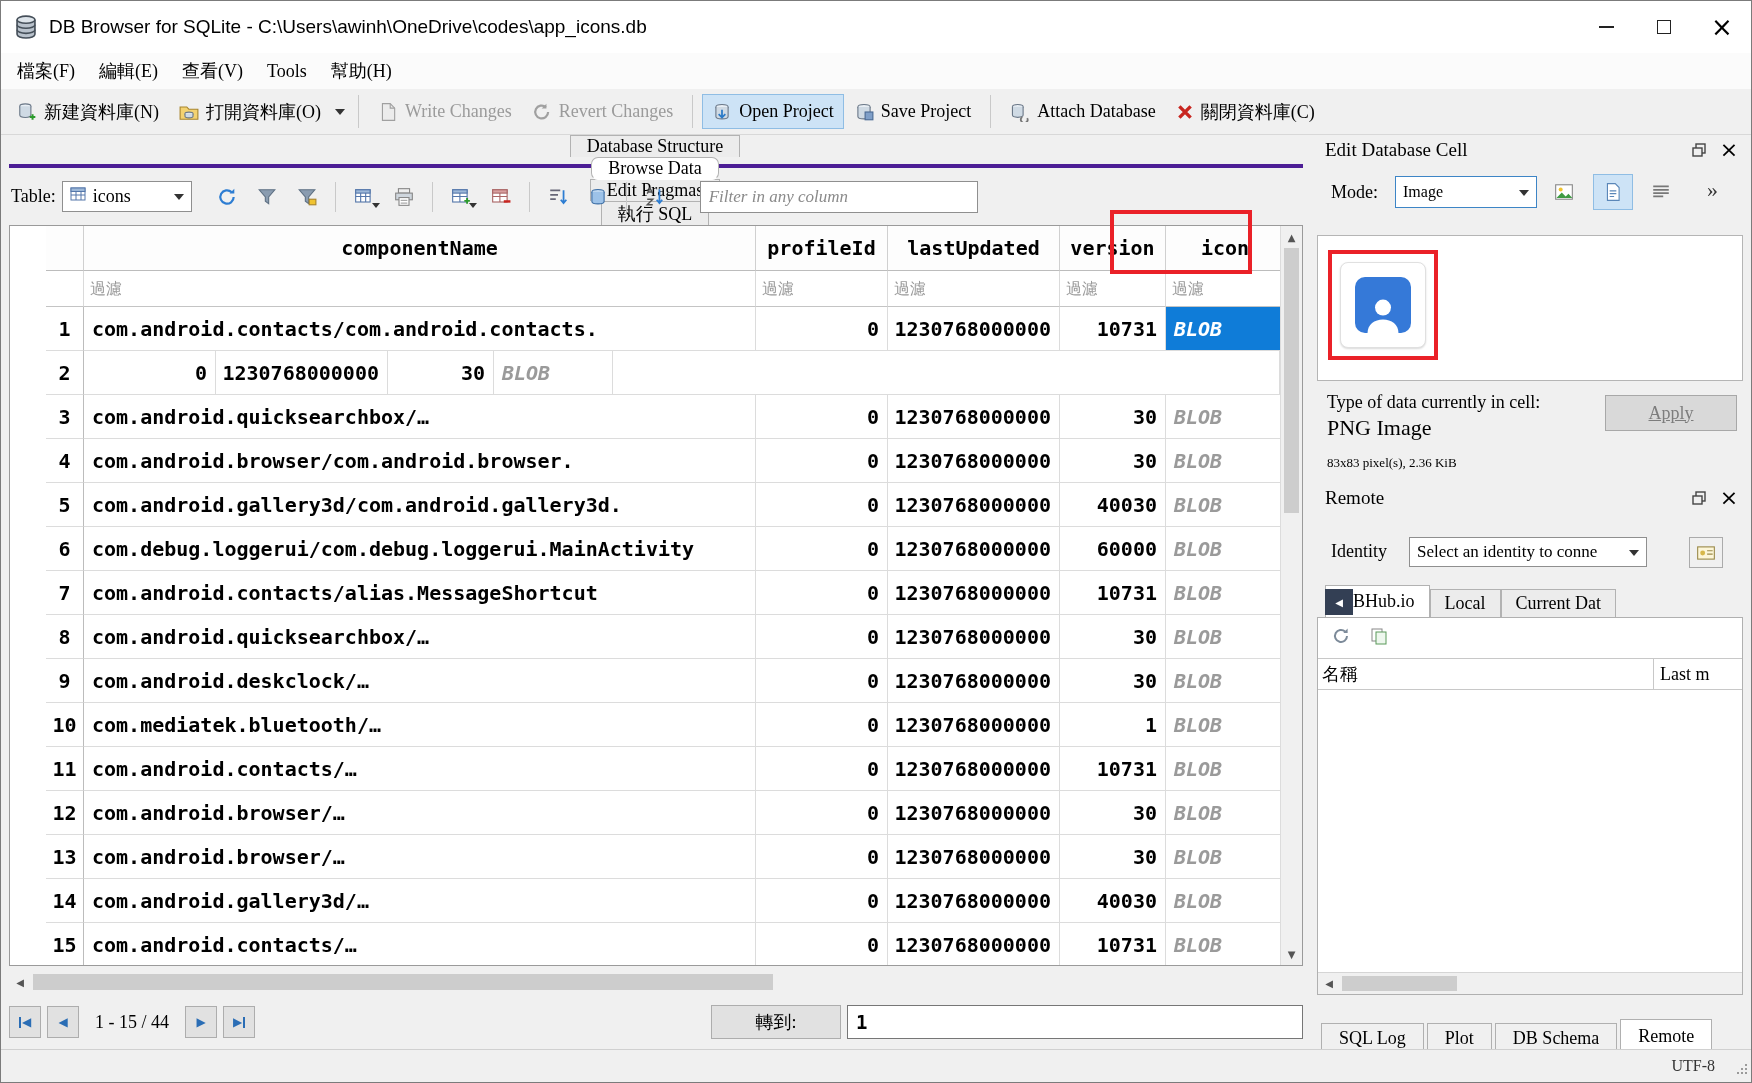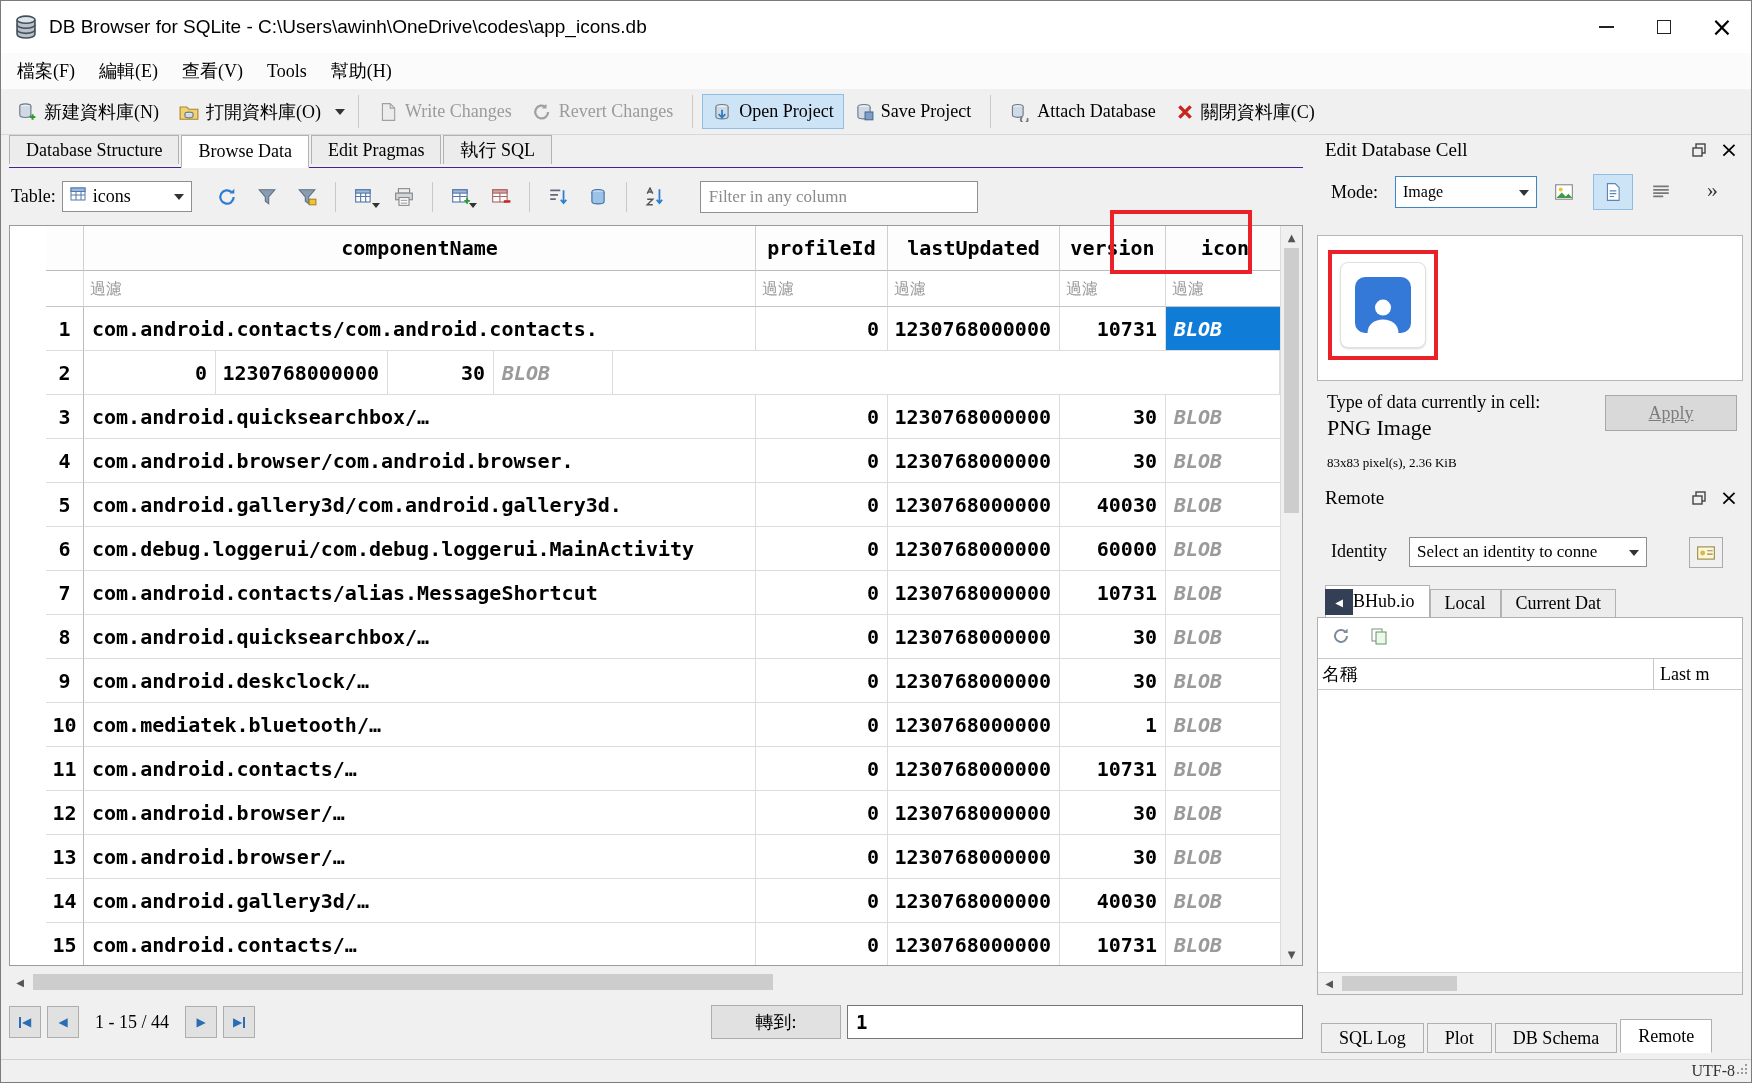--- a/index.html
+++ b/index.html
@@ -34,40 +34,40 @@
   .caret { width:0; height:0; border:5px solid transparent; border-top:6px solid #333; margin-top:6px; }
   .tsep { width:1px; align-self:stretch; margin:6px 9px; background:#c9c9c9; }
   .ticon { display:flex; }
 
   
   .main { flex:1; position:relative; background:#f0f0f0; }
   .left { position:absolute; left:8px; top:0; width:1294px; height:100%; }
   .right { position:absolute; left:1316px; top:0; width:428px; height:100%; }
 
   
-  .tabbar { position:absolute; top:0; left:0; right:0; height:33px; display:flex; align-items:flex-start;
-            border-bottom:1px solid #4c1d95; }
+  .tabbar { position:absolute; top:0; left:0; right:0; height:33px; display:flex; align-items:center;
+            border-bottom:4px solid #4c1d95;flex-direction:column; }
   .tab { height:29px; display:flex; align-items:center; padding:0 16px; font-size:18px;
          background:#ececec; border:1px solid #b2b2b2; border-bottom:none; margin-right:2px; }
   .tab.active { height:33px; background:#fff; position:relative; z-index:2; margin-bottom:-1px;
-                border-bottom:1px solid #fff; }
+                border-bottom:1px solid #fff;border-radius:7px; }
 
   
   .browsebar { position:absolute; top:33px; left:0; right:0; height:57px; display:flex;
                align-items:center; gap:6px; padding:0 2px; font-size:18px; }
   .combo { background:#fff; border:1px solid #8f8f8f; height:31px; display:flex; align-items:center;
            padding:0 7px; gap:7px; }
   .combo .caret { margin-left:auto; border-top-color:#333; }
   .combo-icons { width:130px; }
   .ibtn { width:34px; height:34px; display:flex; align-items:center; justify-content:center; position:relative; }
   .ibtn .mini-caret { position:absolute; right:1px; bottom:2px; width:0; height:0;
                       border:4px solid transparent; border-top:5px solid #333; }
   .bsep { width:1px; height:30px; background:#c9c9c9; margin:0 5px; }
   .filter-input { width:278px; height:32px; border:1px solid #8f8f8f; background:#fff;
-                  font-family:"Liberation Serif", serif; font-size:17px; padding:0 8px; margin-left:22px; }
+                  font-family:"Liberation Serif", serif; font-size:17px; padding:0 8px; margin-left:22px;font-style:italic; }
   .filter-input::placeholder { color:#8a8a8a; opacity:1; }
 
   
   .grid { position:absolute; top:90px; left:0; width:1294px; height:741px; background:#fff;
           border:1px solid #9a9a9a; }
   .grid-inner { position:absolute; top:0; left:0; bottom:0; width:calc(100% - 22px); overflow:hidden; background:#fff;padding-left:36px; }
   .grid-row { display:flex; }
   .grid-row > * { flex-shrink:0; }
   .w0 { width:38px; } .w1 { width:672px; } .w2 { width:132px; } .w3 { width:172px; }
   .w4 { width:106px; } .w5 { width:119px; } .w6 { flex:1 1 auto; overflow:hidden; }
@@ -186,22 +186,22 @@
                     justify-content:center; font-size:10px; color:#555; font-family:"DejaVu Sans", sans-serif; }
   .rc-hscroll .ha.left { left:0; }
   .rc-thumb { position:absolute; top:3px; left:24px; width:115px; height:15px; background:#cdcdcd; }
 
   .dock-tabs { position:absolute; top:884px; left:4px; display:flex; align-items:flex-end; }
   .dtab { height:30px; display:flex; align-items:center; padding:0 17px; font-size:18px;
           background:#f0f0f0; border:1px solid #b0b0b0; margin-right:3px; }
   .dtab.active { height:34px; background:#fff; border-bottom-color:#fff; }
 
   
-  .statusbar { height:23px; background:#f0f0f0; border-top:1px solid #d0d0d0; display:flex;
-               align-items:center; justify-content:flex-end; padding-right:16px; font-size:16px;
+  .statusbar { height:33px; background:#f0f0f0; border-top:1px solid #d0d0d0; display:flex;
+               align-items:center; justify-content:flex-end; padding-right:36px; font-size:16px;
                color:#333; flex-shrink:0; position:relative; }
   .grip { position:absolute; right:3px; bottom:3px; }
 
   
   .anno { position:absolute; border:4px solid #ea2128; pointer-events:none; z-index:50; }
   .anno-icon-col { left:1100px; top:-16px; width:142px; height:64px; }
   .anno-preview { left:10px; top:14px; width:110px; height:110px; }
 </style>
 </head>
 <body>

